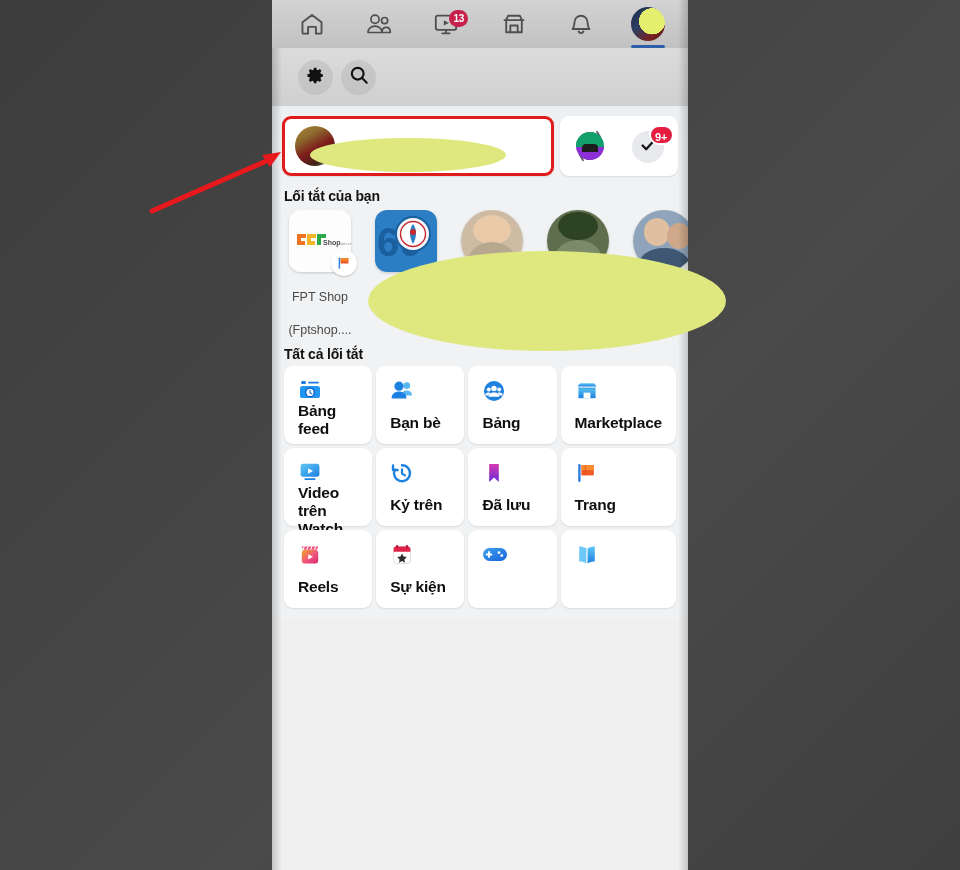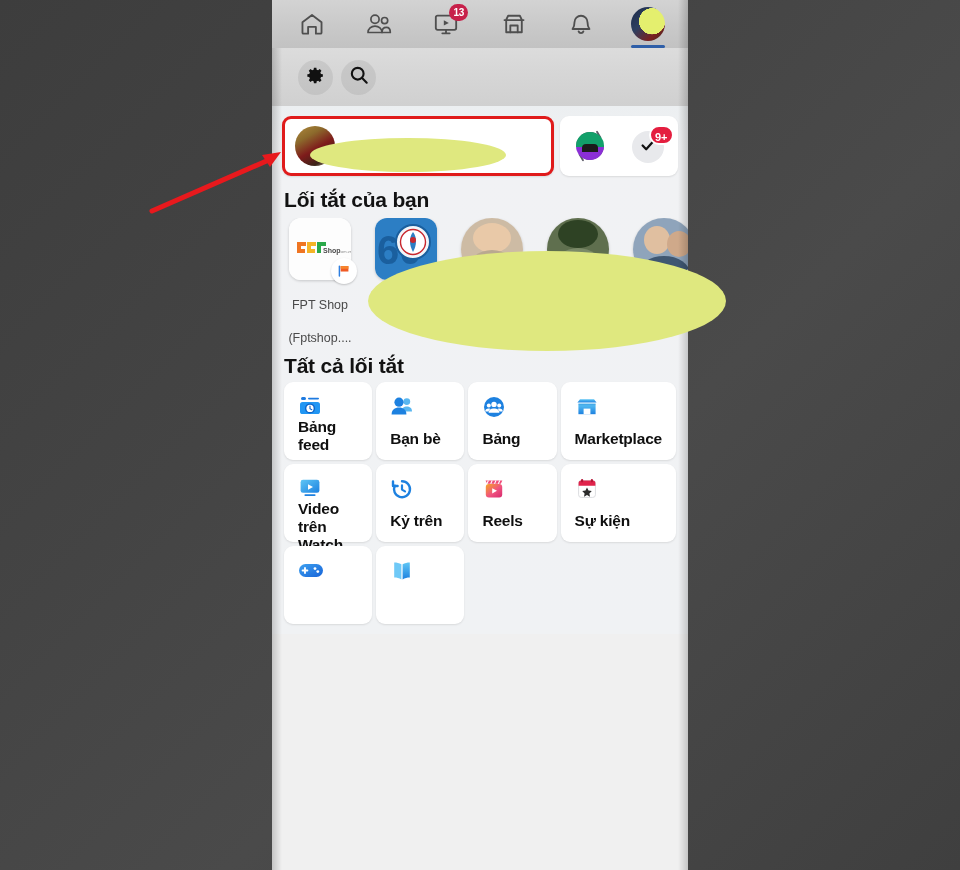--- a/index.html
+++ b/index.html
@@ -55,21 +55,21 @@
     position: relative;
     width: 56px;
     height: 44px;
     display: flex;
     align-items: center;
     justify-content: center;
   }
   .navitem svg { display: block; }
   .nav-badge {
     position: absolute;
-    top: 2px;
+    top: 8px;
     right: 6px;
     min-width: 19px;
     height: 17px;
     padding: 0 4px;
     border-radius: 9px;
     background: #c7204a;
     color: #fff;
     font-size: 10px;
     font-weight: bold;
     line-height: 17px;
@@ -195,21 +195,21 @@
     color: #fff;
     font-size: 11px;
     font-weight: bold;
     line-height: 20px;
     text-align: center;
     border: 2px solid #fff;
   }
 
   
   .section-title {
-    font-size: 21px;
+    font-size: 14px;
     font-weight: bold;
     color: #121212;
     padding: 12px 12px 6px 12px;
     letter-spacing: -0.2px;
   }
   .section-title.tight { padding-top: 8px; padding-bottom: 4px; }
 
   
   .shortcuts {
     display: flex;
@@ -584,21 +584,46 @@
           <div class="tile-icon">
             <svg width="24" height="24" viewBox="0 0 24 24" fill="none">
               <path d="M12 4.2a8 8 0 1 1-7.2 4.5" stroke="#1d81e0" stroke-width="2.4" stroke-linecap="round"></path>
               <path d="M3 4.4v4.6h4.6" stroke="#1d81e0" stroke-width="2.4" stroke-linecap="round" stroke-linejoin="round"></path>
               <path d="M12 8.4v4.2l3 1.8" stroke="#1d81e0" stroke-width="2.2" stroke-linecap="round" stroke-linejoin="round"></path>
             </svg>
           </div>
           <div class="tile-label">Kỷ trên</div>
         </div>
 
-
+        <div class="tile">
+          <div class="tile-icon">
+            <svg width="24" height="24" viewBox="0 0 24 24">
+              <defs>
+                <linearGradient id="bk" x1="0" y1="0" x2="0" y2="1">
+                  <stop offset="0" stop-color="#d63ab0"></stop>
+                    <stop offset="1" stop-color="#6b2bd9"></stop>
+                </linearGradient>
+              </defs>
+              <path d="M7.2 3h9.6v18l-4.8-4.6L7.2 21z" fill="url(#bk)"></path>
+            </svg>
+          </div>
+          <div class="tile-label">Đã lưu</div>
+        </div>
+
+        <div class="tile">
+          <div class="tile-icon">
+            <svg width="24" height="24" viewBox="0 0 24 24">
+              <rect x="3.2" y="3" width="2.4" height="18" rx="1.2" fill="#2f7fe0"></rect>
+              <path d="M6.4 4h12.4v10.4H6.4z" fill="#f15a24"></path>
+              <path d="M6.4 4h12.4v5.2H6.4z" fill="#f98b2f"></path>
+              <path d="M9.6 4h1.6v10.4H9.6z" fill="#e0491b" opacity=".5"></path>
+            </svg>
+          </div>
+          <div class="tile-label">Trang</div>
+        </div>
 
         <div class="tile">
           <div class="tile-icon">
             <svg width="24" height="24" viewBox="0 0 24 24">
               <defs>
                 <linearGradient id="rl" x1="0" y1="0" x2="1" y2="1">
                   <stop offset="0" stop-color="#f5a623"></stop>
                     <stop offset="0.55" stop-color="#f0527f"></stop>
                     <stop offset="1" stop-color="#d72a6e"></stop>
                 </linearGradient>

